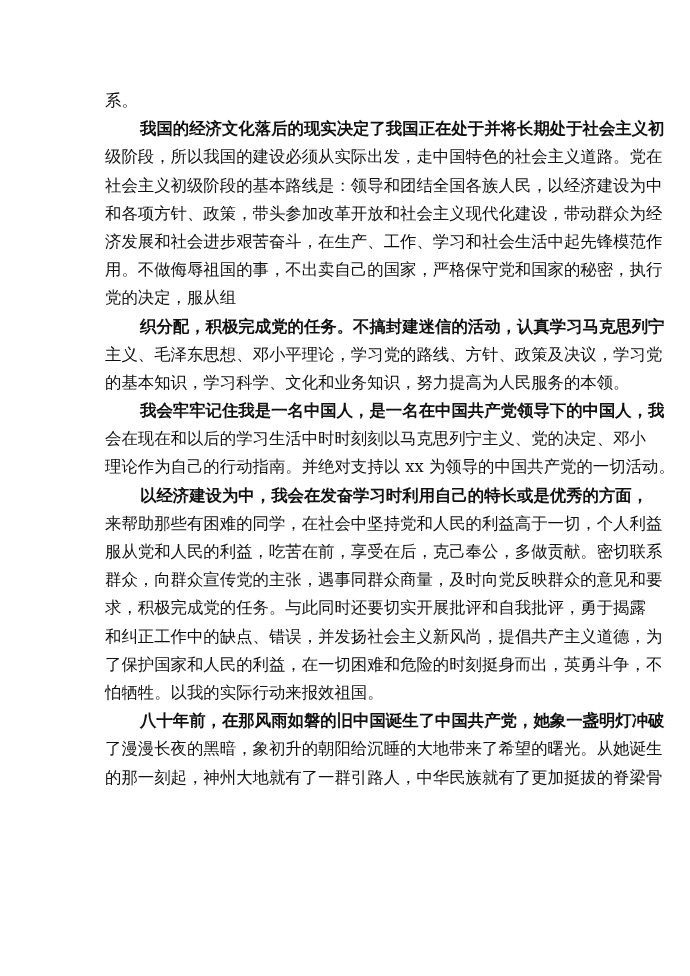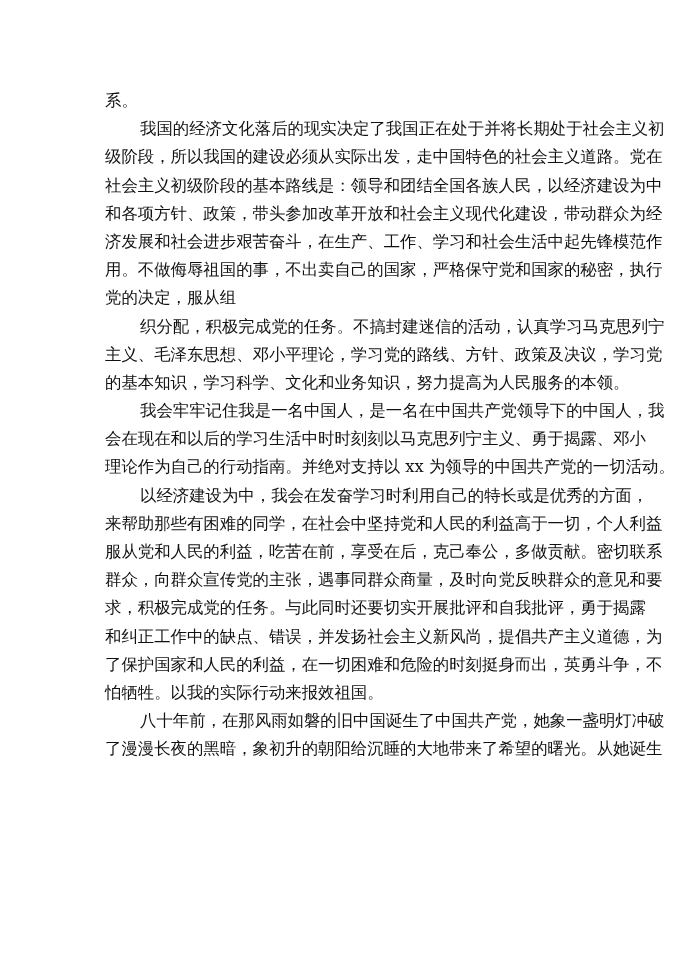--- a/index.html
+++ b/index.html
@@ -10,45 +10,46 @@
       height: 28.2px; line-height: 28.2px;
       font-family: "DejaVu Serif", serif;
       font-size: 16.4px;
       color: #111111;
       white-space: nowrap;
       text-align: justify;
       text-align-last: justify;
       letter-spacing: 0px;
     }
     .line.last { text-align-last: left; }
-    .line.indent { padding-left: 35px; }
+    .line.indent { padding-left: 35px; font-weight: bold; }
   </style>
 </head>
 <body>
 
 <div class="page">
   <div class="text-block" id="text-block">
       <div class="line last">系。</div>
       <div class="line indent">我国的经济文化落后的现实决定了我国正在处于并将长期处于社会主义初</div>
       <div class="line">级阶段，所以我国的建设必须从实际出发，走中国特色的社会主义道路。党在</div>
       <div class="line">社会主义初级阶段的基本路线是：领导和团结全国各族人民，以经济建设为中</div>
       <div class="line">和各项方针、政策，带头参加改革开放和社会主义现代化建设，带动群众为经</div>
       <div class="line">济发展和社会进步艰苦奋斗，在生产、工作、学习和社会生活中起先锋模范作</div>
       <div class="line">用。不做侮辱祖国的事，不出卖自己的国家，严格保守党和国家的秘密，执行</div>
       <div class="line last">党的决定，服从组</div>
       <div class="line indent">织分配，积极完成党的任务。不搞封建迷信的活动，认真学习马克思列宁</div>
       <div class="line">主义、毛泽东思想、邓小平理论，学习党的路线、方针、政策及决议，学习党</div>
       <div class="line last">的基本知识，学习科学、文化和业务知识，努力提高为人民服务的本领。</div>
       <div class="line indent">我会牢牢记住我是一名中国人，是一名在中国共产党领导下的中国人，我</div>
-      <div class="line">会在现在和以后的学习生活中时时刻刻以马克思列宁主义、勇于揭露、邓小</div>
+      <div class="line">会在现在和以后的学习生活中时时刻刻以马克思列宁主义、党的决定、邓小</div>
       <div class="line last">理论作为自己的行动指南。并绝对支持以 xx 为领导的中国共产党的一切活动。</div>
       <div class="line indent">以经济建设为中，我会在发奋学习时利用自己的特长或是优秀的方面，</div>
       <div class="line">来帮助那些有困难的同学，在社会中坚持党和人民的利益高于一切，个人利益</div>
       <div class="line">服从党和人民的利益，吃苦在前，享受在后，克己奉公，多做贡献。密切联系</div>
       <div class="line">群众，向群众宣传党的主张，遇事同群众商量，及时向党反映群众的意见和要</div>
       <div class="line">求，积极完成党的任务。与此同时还要切实开展批评和自我批评，勇于揭露</div>
       <div class="line">和纠正工作中的缺点、错误，并发扬社会主义新风尚，提倡共产主义道德，为</div>
       <div class="line">了保护国家和人民的利益，在一切困难和危险的时刻挺身而出，英勇斗争，不</div>
       <div class="line last">怕牺牲。以我的实际行动来报效祖国。</div>
       <div class="line indent">八十年前，在那风雨如磐的旧中国诞生了中国共产党，她象一盏明灯冲破</div>
       <div class="line">了漫漫长夜的黑暗，象初升的朝阳给沉睡的大地带来了希望的曙光。从她诞生</div>
+      <div class="line">的那一刻起，神州大地就有了一群引路人，中华民族就有了更加挺拔的脊梁骨</div>
     </div>
 </div>
 
 </body></html>

